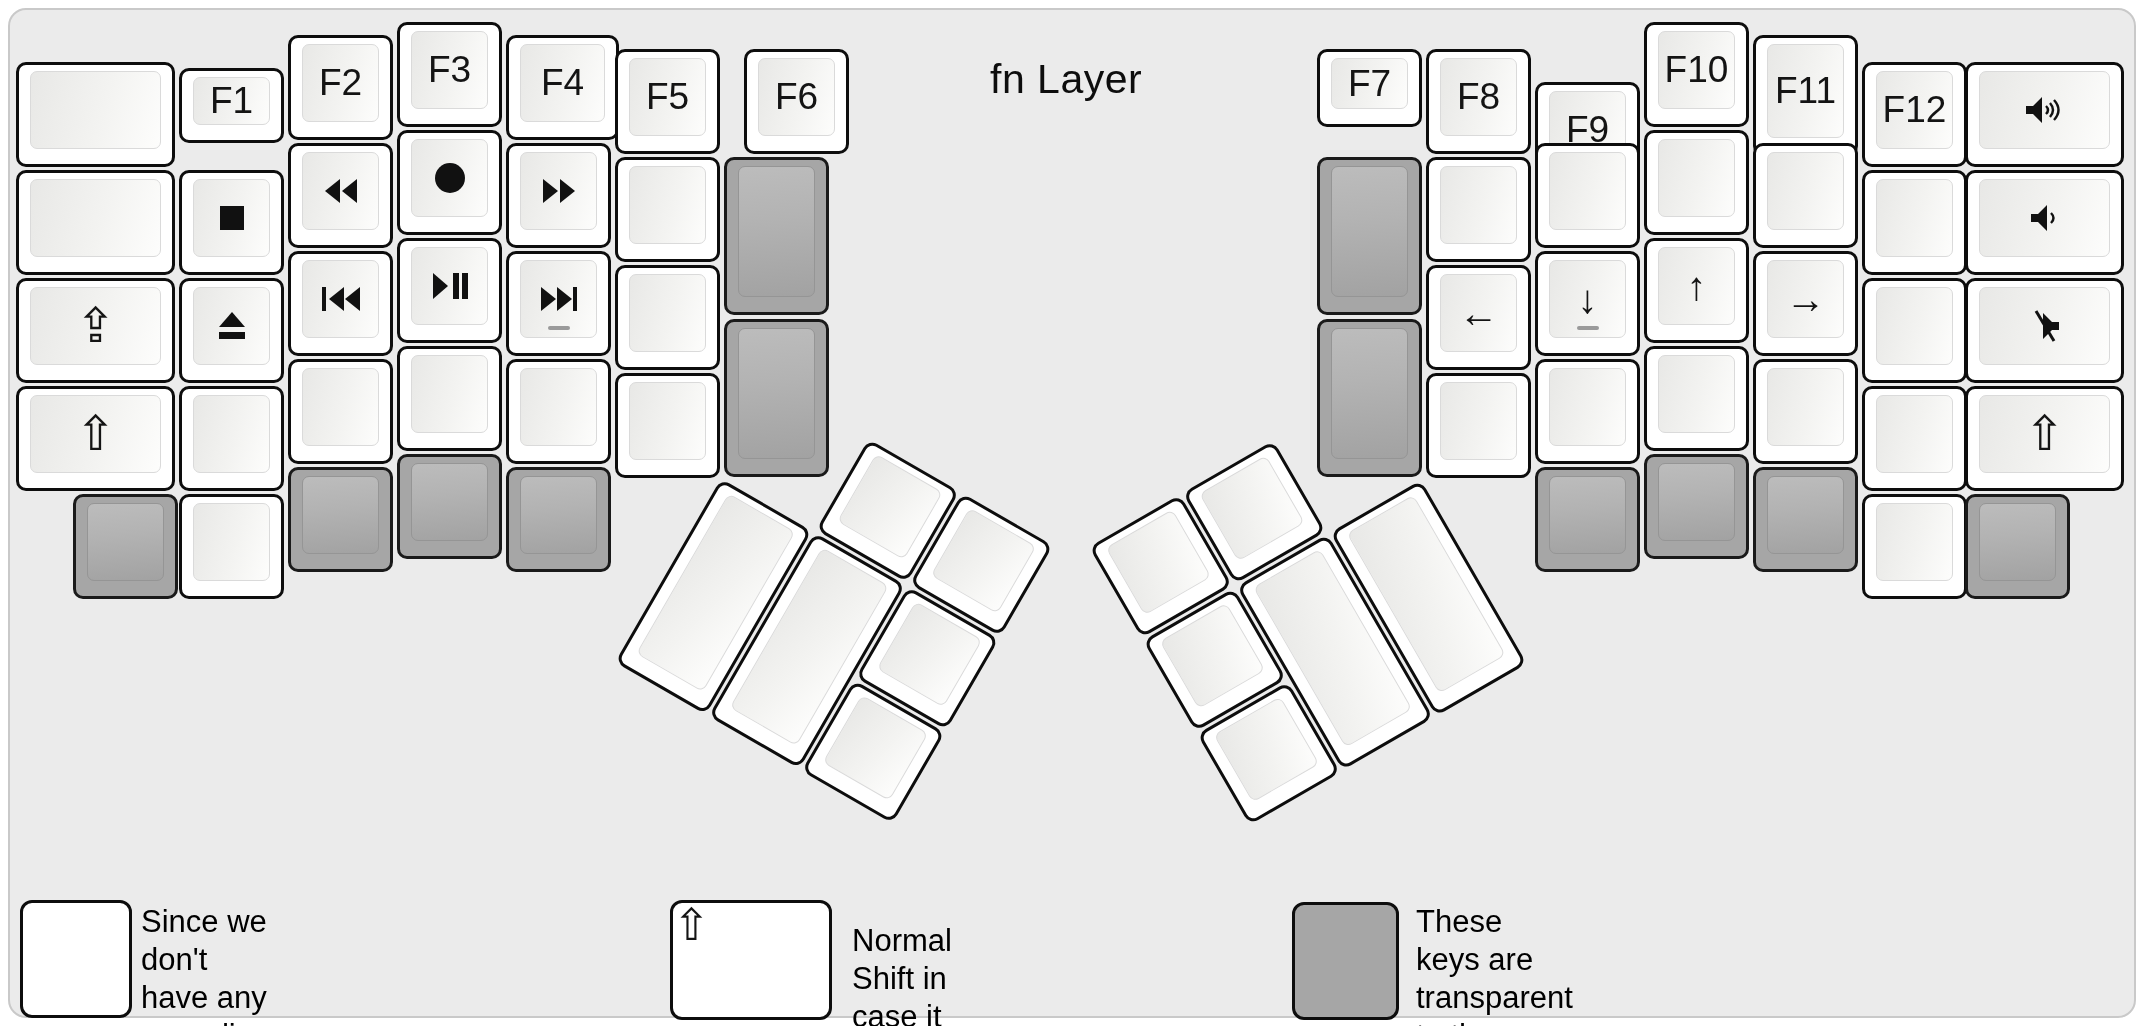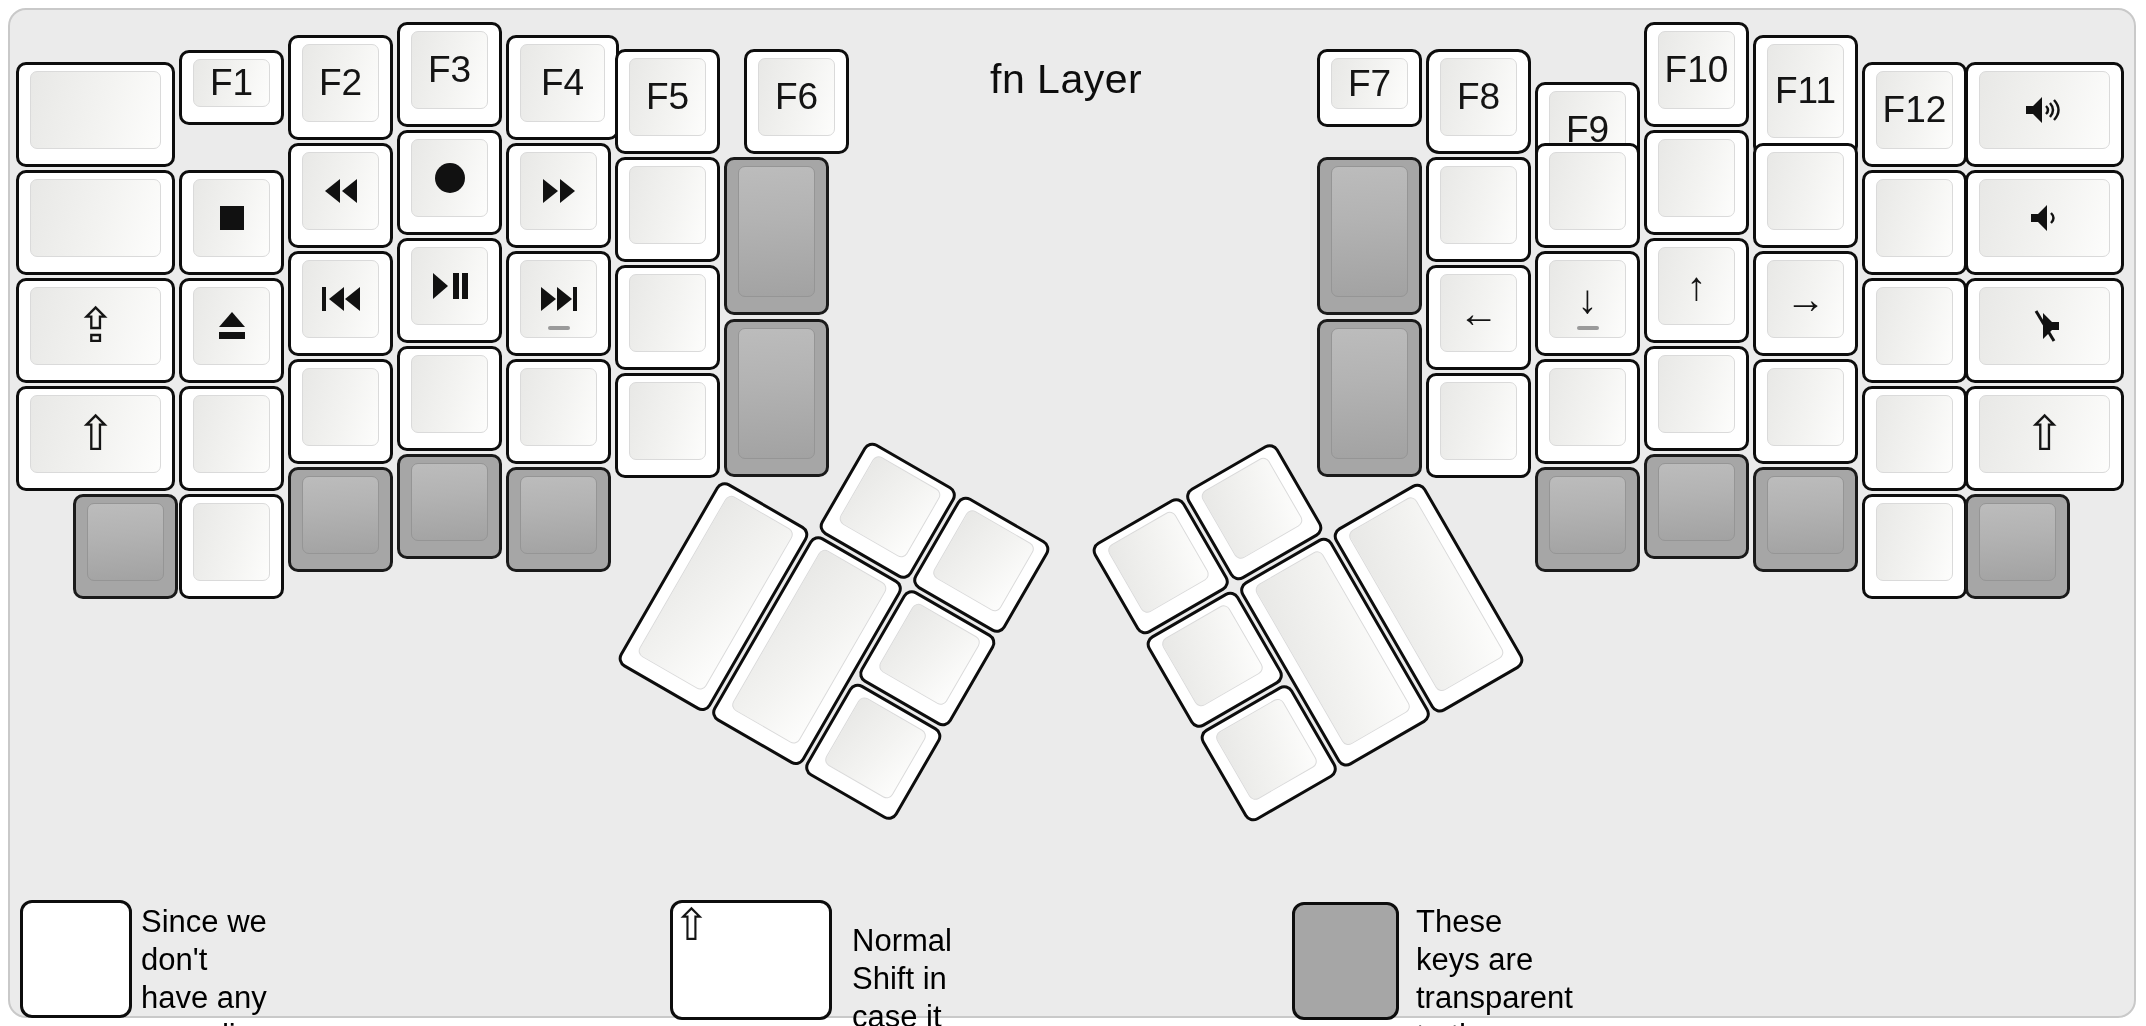--- a/index.html
+++ b/index.html
@@ -49,21 +49,21 @@
     <div class="key" style="left: 16px; top: 278px; width: 159px; height: 105px;">
       <div class="keytop">
         <span class="glyph-char bigmod">⇪</span>
       </div>
     </div>
     <div class="key" style="left: 16px; top: 386px; width: 159px; height: 105px;">
       <div class="keytop">
         <span class="glyph-char bigmod">⇧</span>
       </div>
     </div>
-    <div class="key" style="left: 179px; top: 50px; width: 105px; height: 75px;">
+    <div class="key" style="left: 179px; top: 68px; width: 105px; height: 75px;">
       <div class="keytop">
         <span class="label">F1</span>
       </div>
     </div>
     <div class="key" style="left: 179px; top: 170px; width: 105px; height: 105px;">
       <div class="keytop">
         <span>
           <svg width="30" height="30" viewBox="0 0 30 30">
             <rect x="3" y="3" width="24" height="24" fill="#111"></rect>
           </svg>
@@ -214,21 +214,21 @@
       <div class="keytop">
         <span class="label">F7</span>
       </div>
     </div>
     <div class="key gray" style="left: 1317px; top: 157px; width: 105px; height: 158px;">
       <div class="keytop"></div>
     </div>
     <div class="key gray" style="left: 1317px; top: 319px; width: 105px; height: 158px;">
       <div class="keytop"></div>
     </div>
-    <div class="key" style="left: 1426px; top: 49px; width: 105px; height: 105px; border-radius: 13px;">
+    <div class="key" style="left: 1426px; top: 49px; width: 105px; height: 105px;">
       <div class="keytop">
         <span class="label">F8</span>
       </div>
     </div>
     <div class="key" style="left: 1426px; top: 157px; width: 105px; height: 105px;">
       <div class="keytop"></div>
     </div>
     <div class="key" style="left: 1426px; top: 265px; width: 105px; height: 105px;">
       <div class="keytop">
         <span class="glyph-char arrow">←</span>

